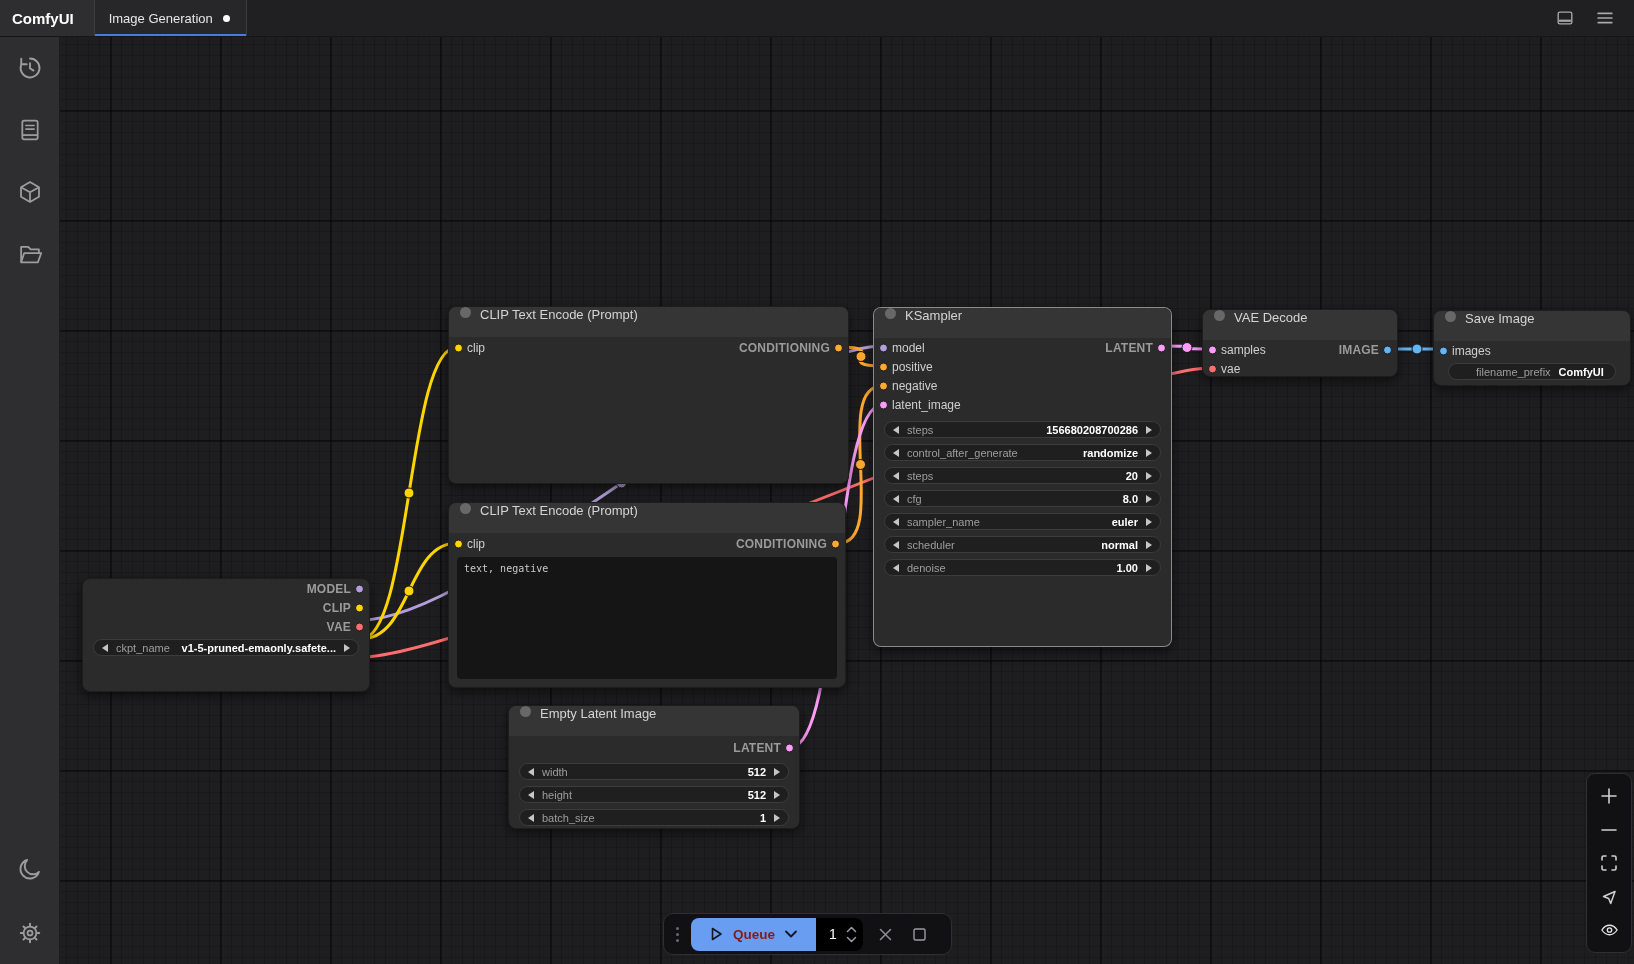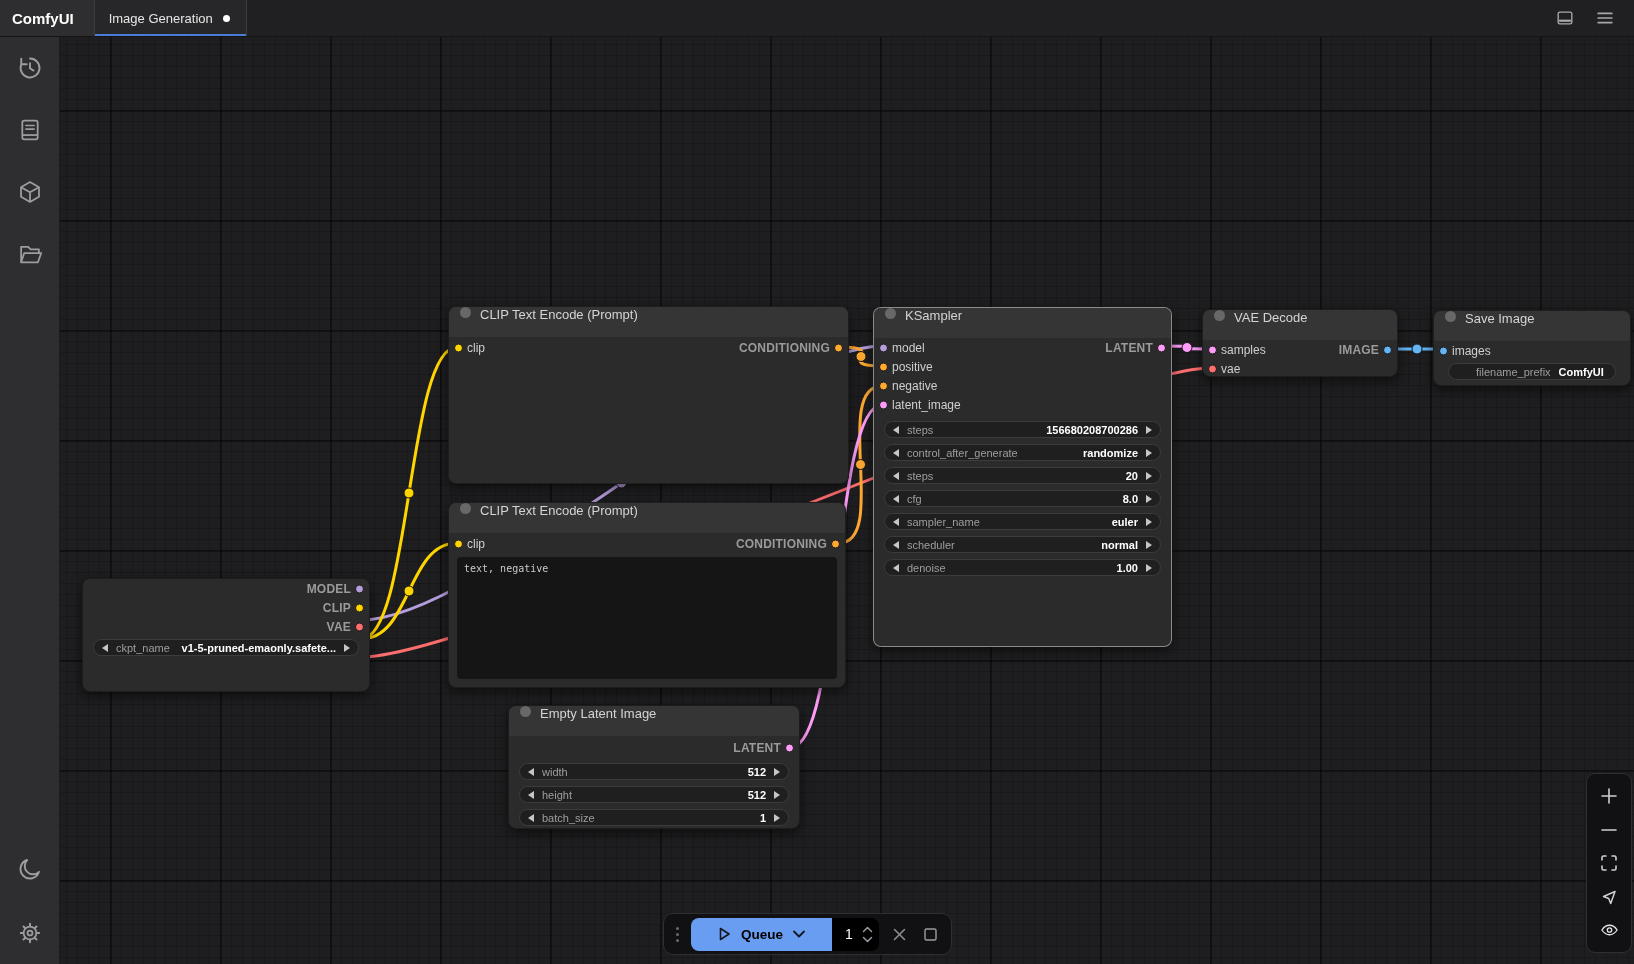--- a/index.html
+++ b/index.html
@@ -84,22 +84,22 @@
   #node-save-image      { left:1433px; top:310px; width:198px; height:76px; }
   #node-empty-latent    { left:508px; top:705px; width:292px; height:124px; }
   #node-save-image .widget { margin:3px 14px; }
 
   
   .queue-bar { position:absolute; left:663px; top:913px; width:289px; height:42px; z-index:12;
     background:#111114; border:1px solid #2f2f33; border-radius:10px;
     display:flex; align-items:center; padding:0 10px; gap:10px; }
   .drag-dots { display:flex; flex-direction:column; gap:3px; padding:0 2px; }
   .drag-dots i { width:3px; height:3px; border-radius:50%; background:#6a6a70; }
-  .queue-btn { display:flex; align-items:center; gap:9px; height:33px; padding:0 26px;
-    border:none; border-radius:8px 0 0 8px; font-size:13.5px; font-weight:bold; color:#000000;
+  .queue-btn { display:flex; align-items:center; gap:9px; height:33px; padding:0 18px;
+    border:none; border-radius:8px 0 0 8px; font-size:13.5px; font-weight:bold; color:#7f1d1d;
     cursor:pointer; }
   .batch-box { display:flex; align-items:center; background:#000; height:33px;
     border-radius:0 8px 8px 0; padding:0 6px 0 10px; gap:6px; }
   .batch-count { color:#fff; font-size:14px; min-width:14px; text-align:center; }
   .spin { display:flex; flex-direction:column; gap:3px; }
   .qb-icon { display:flex; align-items:center; justify-content:center; width:24px; height:24px; }
 
   
   .zoom-toolbar { position:absolute; left:1586px; top:773px; width:46px; height:180px; z-index:12;
     background:#111114; border:1px solid #2f2f33; border-radius:9px;

